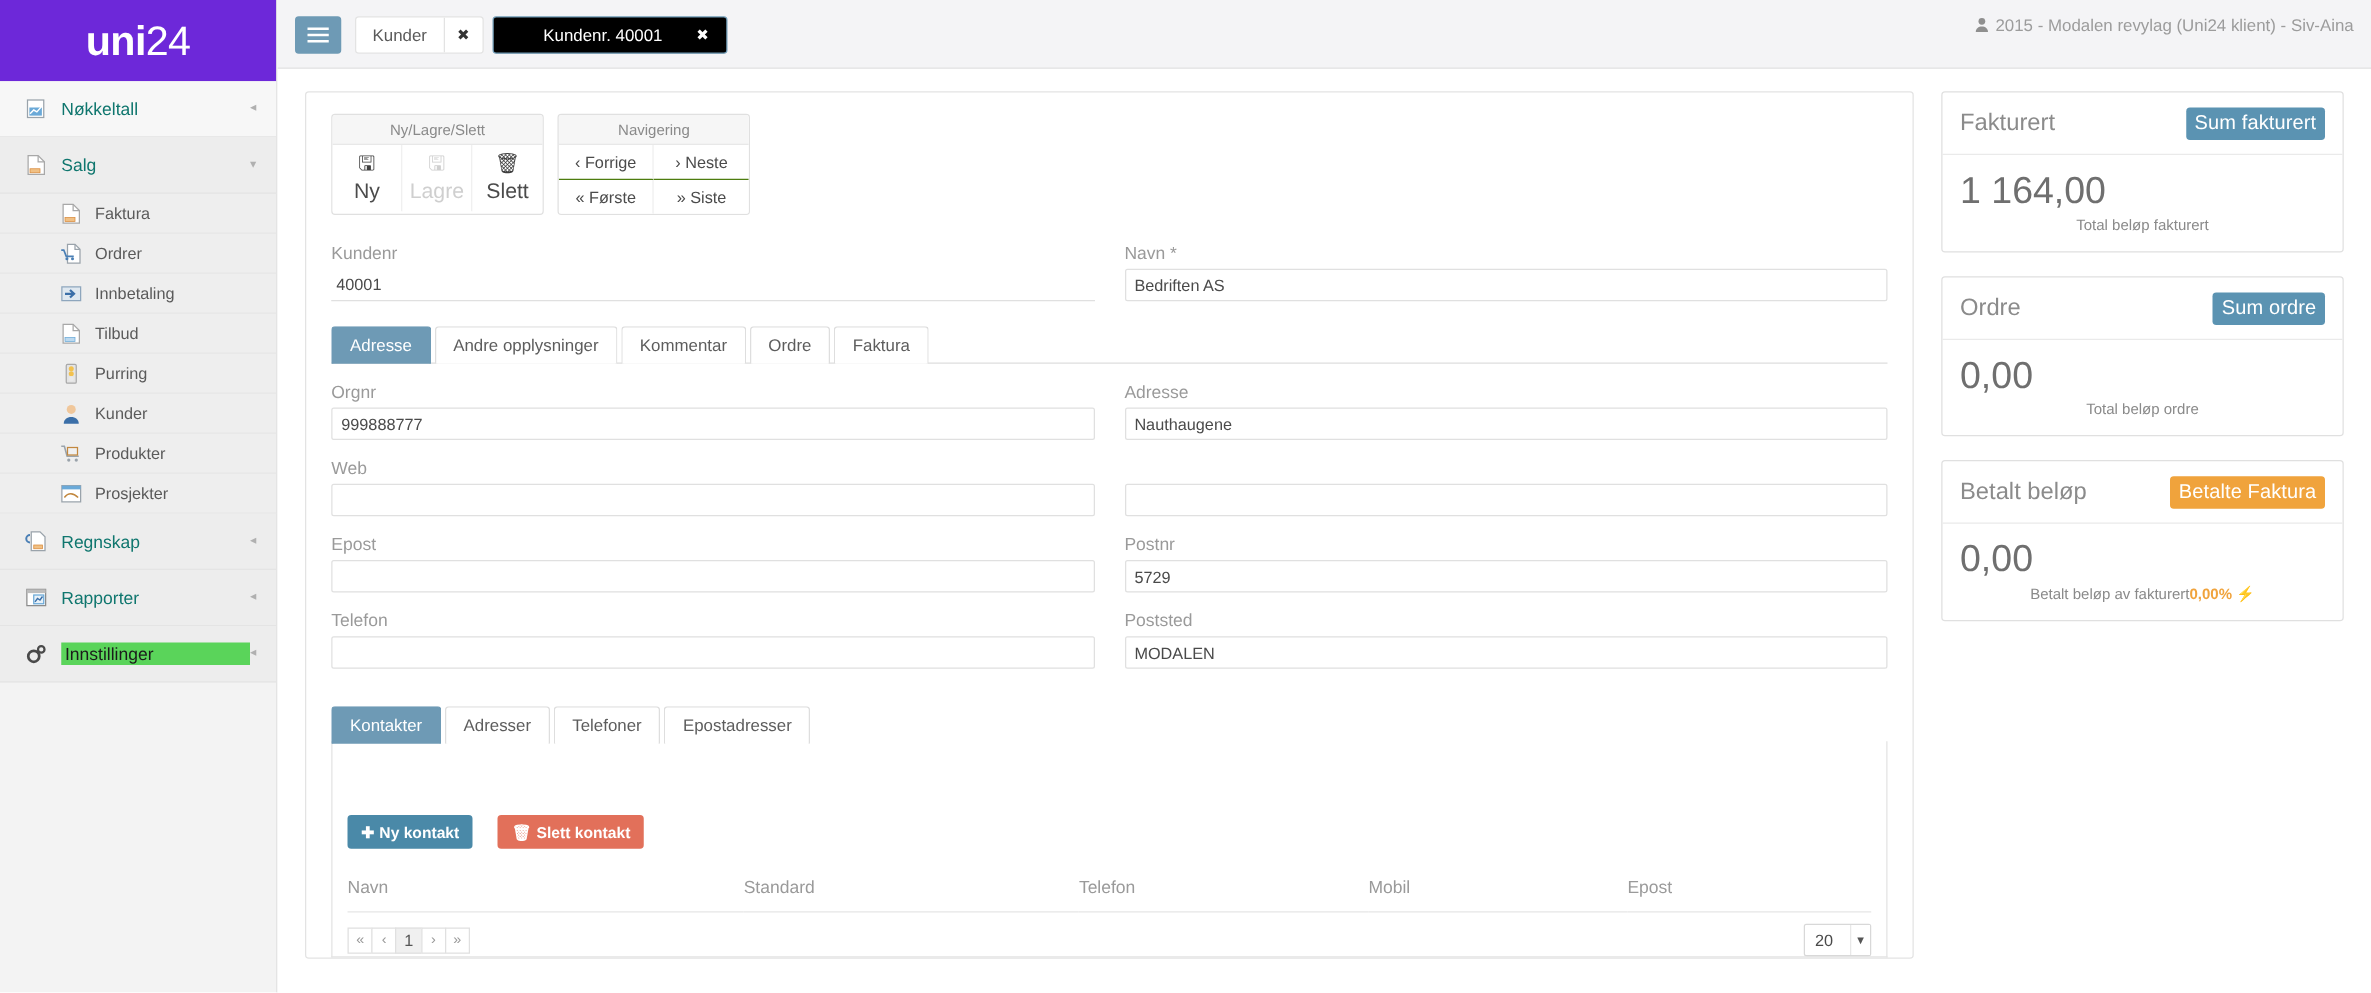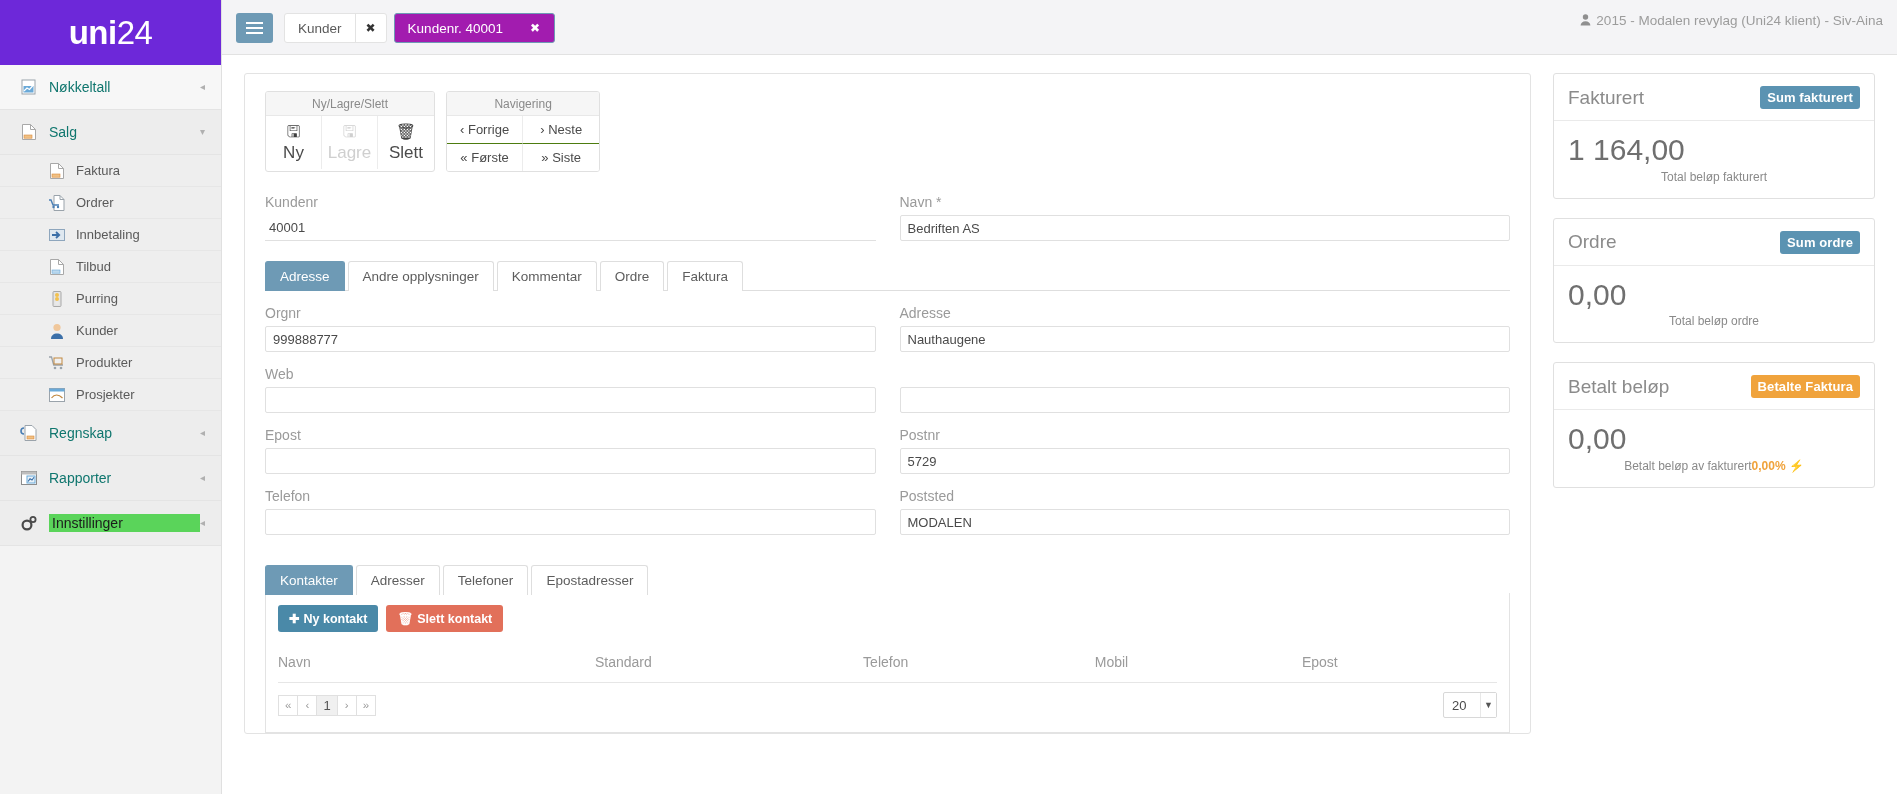--- a/index.html
+++ b/index.html
@@ -73,21 +73,21 @@
     height: 30px; display: flex; align-items: center;
     background: #fff; border: 1px solid #e3e3e3;
     font-size: 13.5px; color: #5a5a5a; border-radius: 3px;
     margin-right: 7px; cursor: pointer; overflow: hidden;
   }
   .tab .tab-label { padding: 0 13px; }
   .tab .tab-close {
     padding: 0 10px; align-self: stretch; display: flex; align-items: center;
     border-left: 1px solid #e3e3e3; font-size: 12px; color: #333; cursor: pointer;
   }
-  .tab.active { background: #a21caf; border-color: #6e9ab5; color: #fff; }
+  .tab.active { background: #000000; border-color: #6e9ab5; color: #fff; padding-left: 27px; }
   .tab.active .tab-close { border-left: none; color: #fff; padding-left: 14px; padding-right: 14px; }
 
   .user-info {
     position: absolute; right: 14px; top: 11px; width: 330px;
     text-align: right; font-size: 13.5px; color: #9c9c9c; line-height: 1.45;
   }
   .user-info .person { display: inline-block; margin-right: 5px; color: #8f8f8f; vertical-align: -1px; }
 
   
   .content {
@@ -145,21 +145,21 @@
   }
   .ptab {
     padding: 7px 14px 7px; font-size: 13.5px; color: #5d5d5d;
     background: #fff; border: 1px solid #dedede; border-bottom: none;
     border-radius: 3px 3px 0 0; cursor: pointer; margin-bottom: -1px;
   }
   .ptab.active { background: #6e9ab5; border-color: #6e9ab5; color: #fff; }
 
   
   .contacts-box { border: 1px solid #e3e3e3; border-top: none; margin-top: -1px; padding: 12px 12px 0 12px; min-height: 140px; }
-  .btnrow { display: flex; gap: 8px; }
+  .btnrow { display: flex; gap: 20px; margin-top: 47px; }
   .btn {
     font-size: 12.5px; font-weight: bold; color: #fff; border: none; border-radius: 3px;
     padding: 6px 11px; cursor: pointer; font-family: "Liberation Sans", sans-serif;
   }
   .btn.blue { background: #4a89a8; }
   .btn.red { background: #e2705a; }
   .btn .bi { margin-right: 4px; }
 
   .ctbl { width: 100%; border-collapse: collapse; margin-top: 22px; }
   .ctbl th {
@@ -190,21 +190,21 @@
 
   
   .cards { width: 322px; min-width: 322px; display: flex; flex-direction: column; gap: 19px; }
   .card { background: #fff; border: 1px solid #e0e0e0; border-radius: 3px; }
   .card-head {
     display: flex; align-items: center; justify-content: space-between;
     padding: 12px 14px 11px; border-bottom: 1px solid #eaeaea;
   }
   .card-title { font-size: 19px; color: #8b8b8b; font-weight: 300; }
   .badge {
-    font-size: 13px; font-weight: bold; color: #fff; border-radius: 3px;
+    font-size: 16px; font-weight: normal; color: #fff; border-radius: 3px;
     padding: 4px 7px; letter-spacing: .1px; cursor: pointer;
   }
   .card-body { padding: 12px 14px 14px; }
   .big-num { font-size: 30px; color: #6f6f6f; font-weight: 300; line-height: 1.15; }
   .sub-row { display: flex; align-items: flex-end; justify-content: center; margin-top: 2px; }
   .sub-txt { font-size: 12px; color: #8a8a8a; }
   .sub-right { font-size: 12px; font-weight: bold; color: #f0a33c; }
 </style>
 </head>
 <body>

